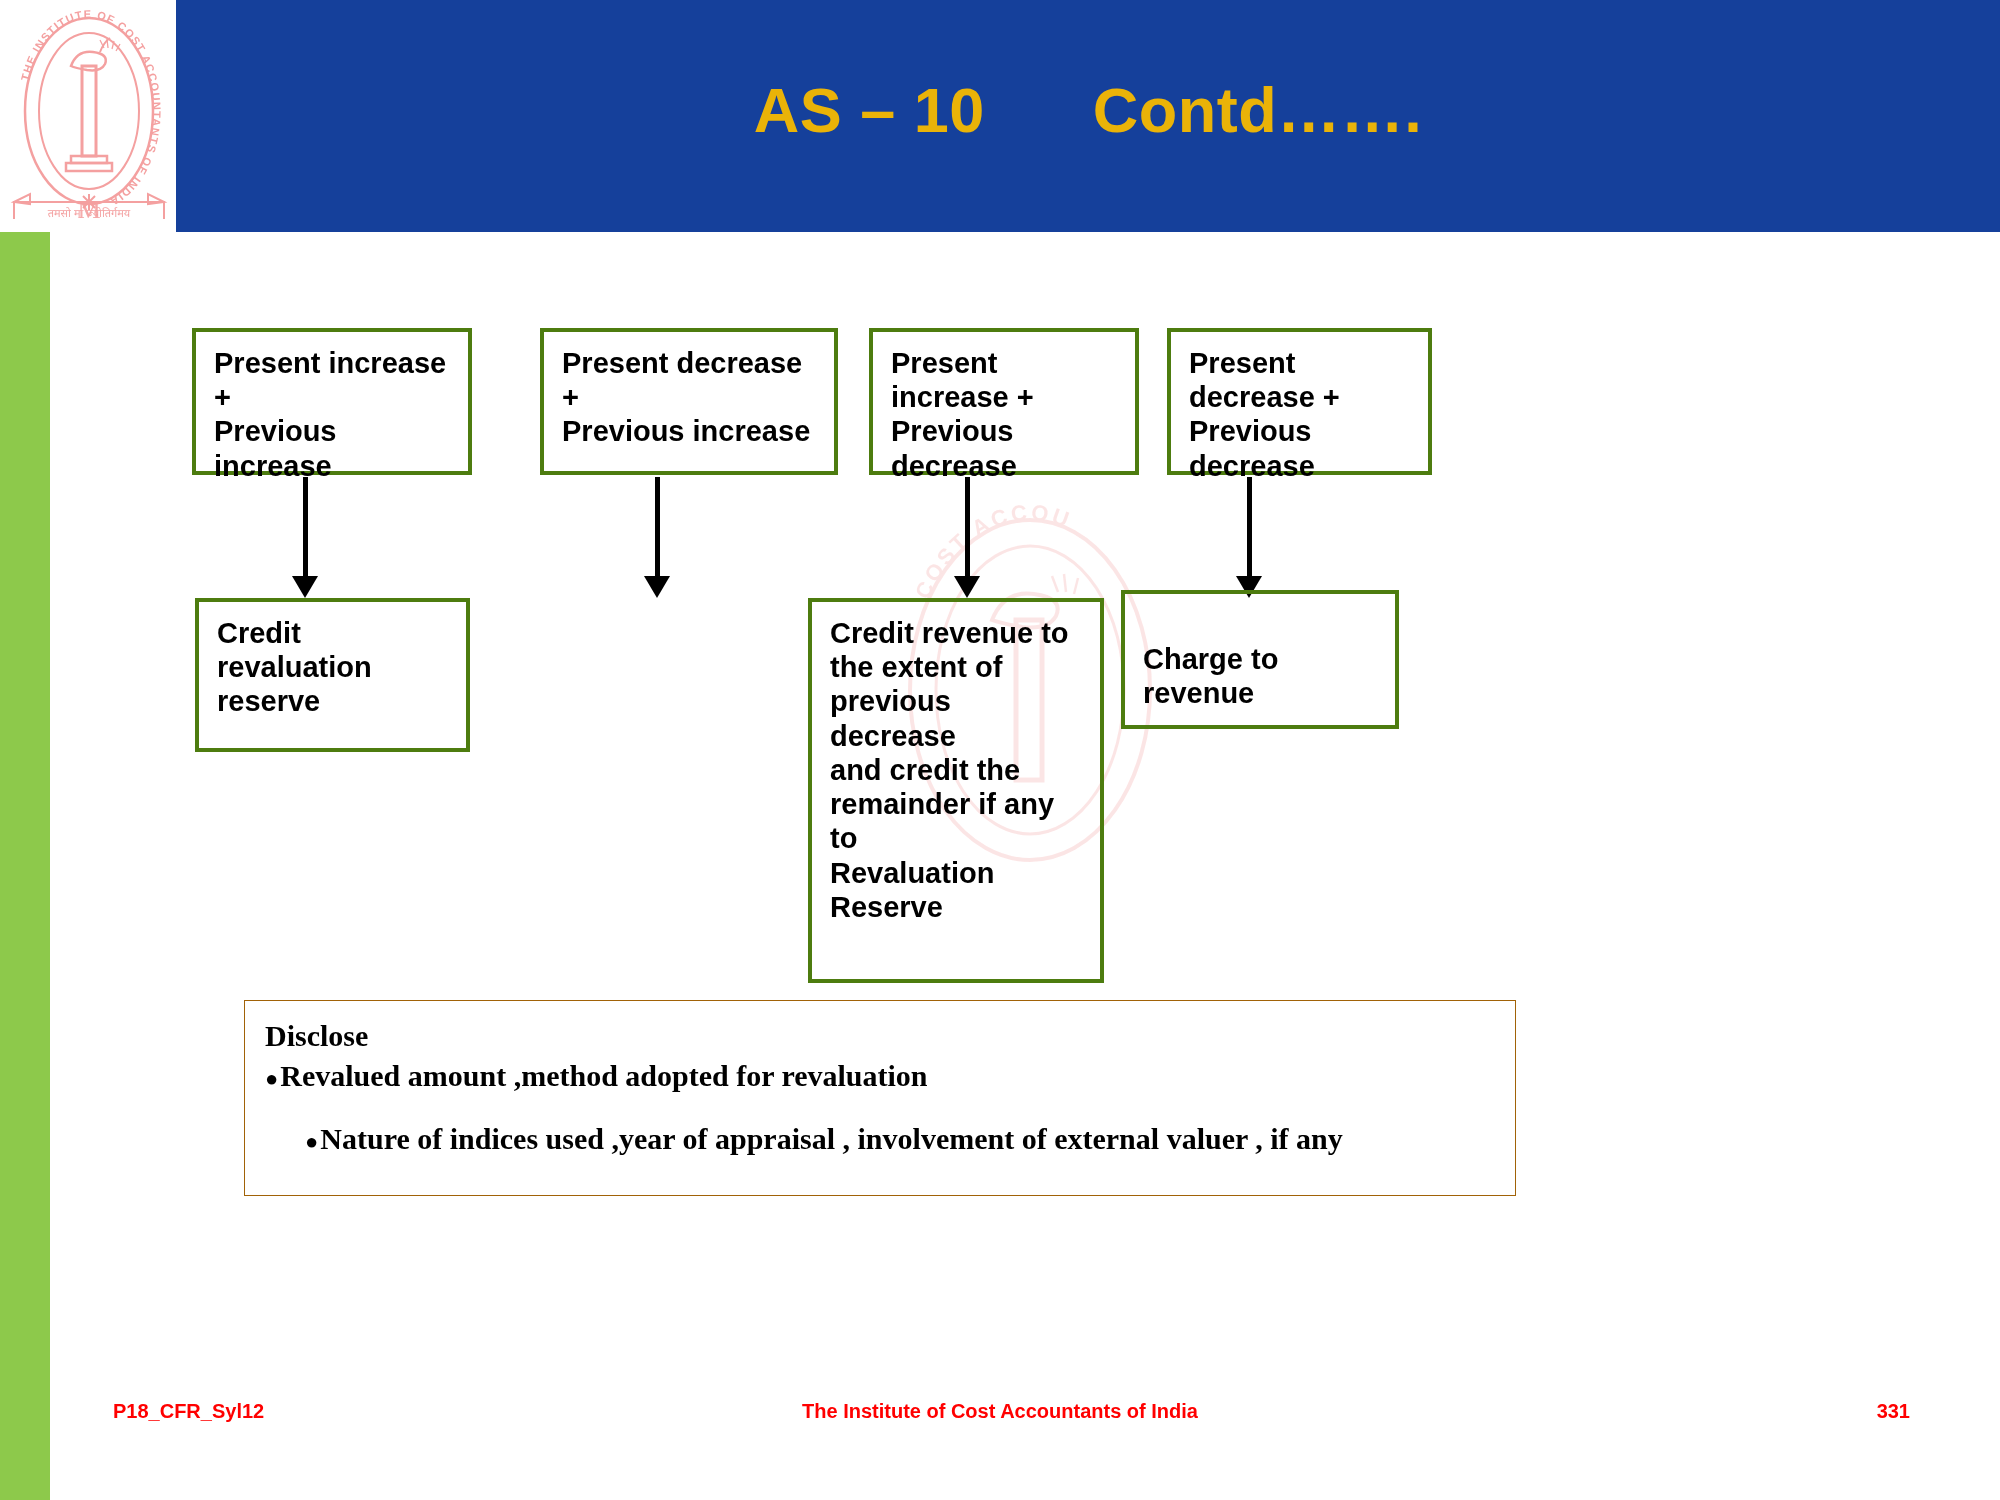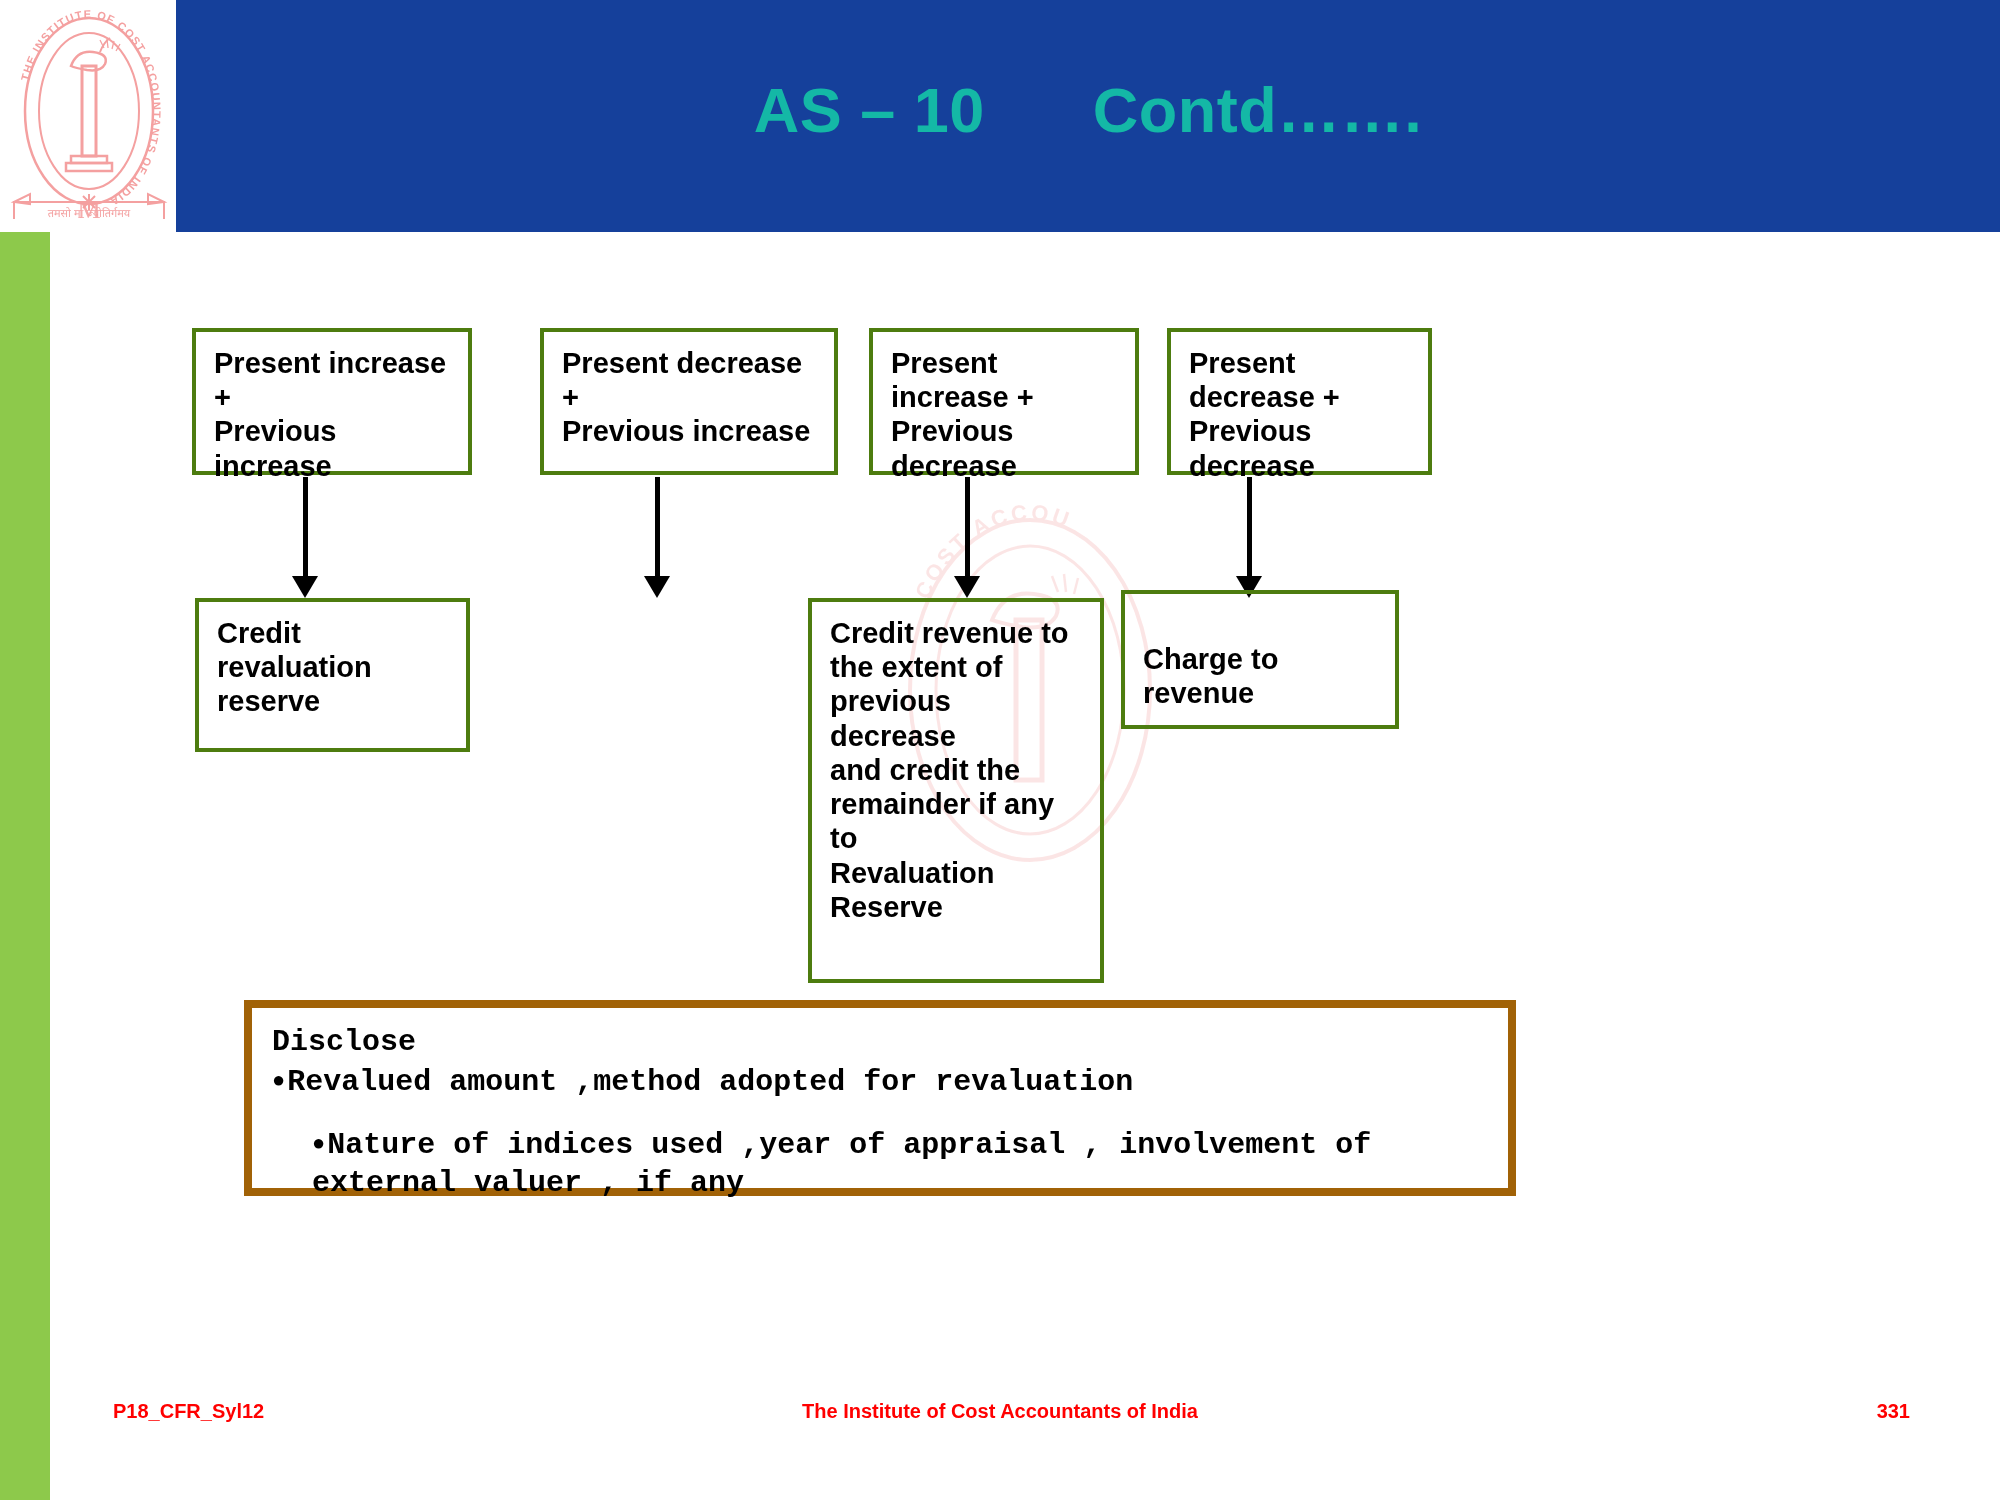--- a/index.html
+++ b/index.html
@@ -11,21 +11,21 @@
   }
   #slide{position:relative;width:2000px;height:1500px;background:#fff;}
 
   
   .title-bar{
     position:absolute;left:176px;top:0;width:1824px;height:232px;
     background:#15409B;
     display:flex;align-items:center;justify-content:center;
   }
   .title-text{
-    color:#14b8a6;
+    color:#eab308;
     font-family:"Liberation Sans", sans-serif;
     font-size:63px;font-weight:bold;letter-spacing:.5px;
     white-space:pre;
     margin-top:-12px;
   }
 
   
   .logo-wrap{
     position:absolute;left:8px;top:4px;width:162px;height:215px;
   }
@@ -65,23 +65,23 @@
   .arrow .head{
     position:absolute;left:-11px;width:0;height:0;
     border-left:13px solid transparent;
     border-right:13px solid transparent;
     border-top:22px solid #000;
   }
 
   
   .disclose{
     position:absolute;left:244px;top:1000px;width:1272px;height:196px;
-    border:8px solid #a16207;background:#ffffff;box-sizing:border-box;
+    border:1px solid #a16207;background:#ffffff;box-sizing:border-box;
     padding:16px 20px;
-    font-family:Liberation Mono, monospace;
+    font-family:Liberation Serif, serif;
     font-size:30px;font-weight:bold;color:#000;line-height:1.25;
   }
   .disclose .d-title{margin:0 0 2px 0;}
   .disclose .d-item{margin:0 0 26px 0;}
   .disclose .d-item:last-child{margin-bottom:0;margin-left:40px;}
   .bullet{font-size:22px;vertical-align:middle;margin-right:2px;}
 
   
   .footer{
     position:absolute;left:0;top:1400px;width:2000px;height:60px;

